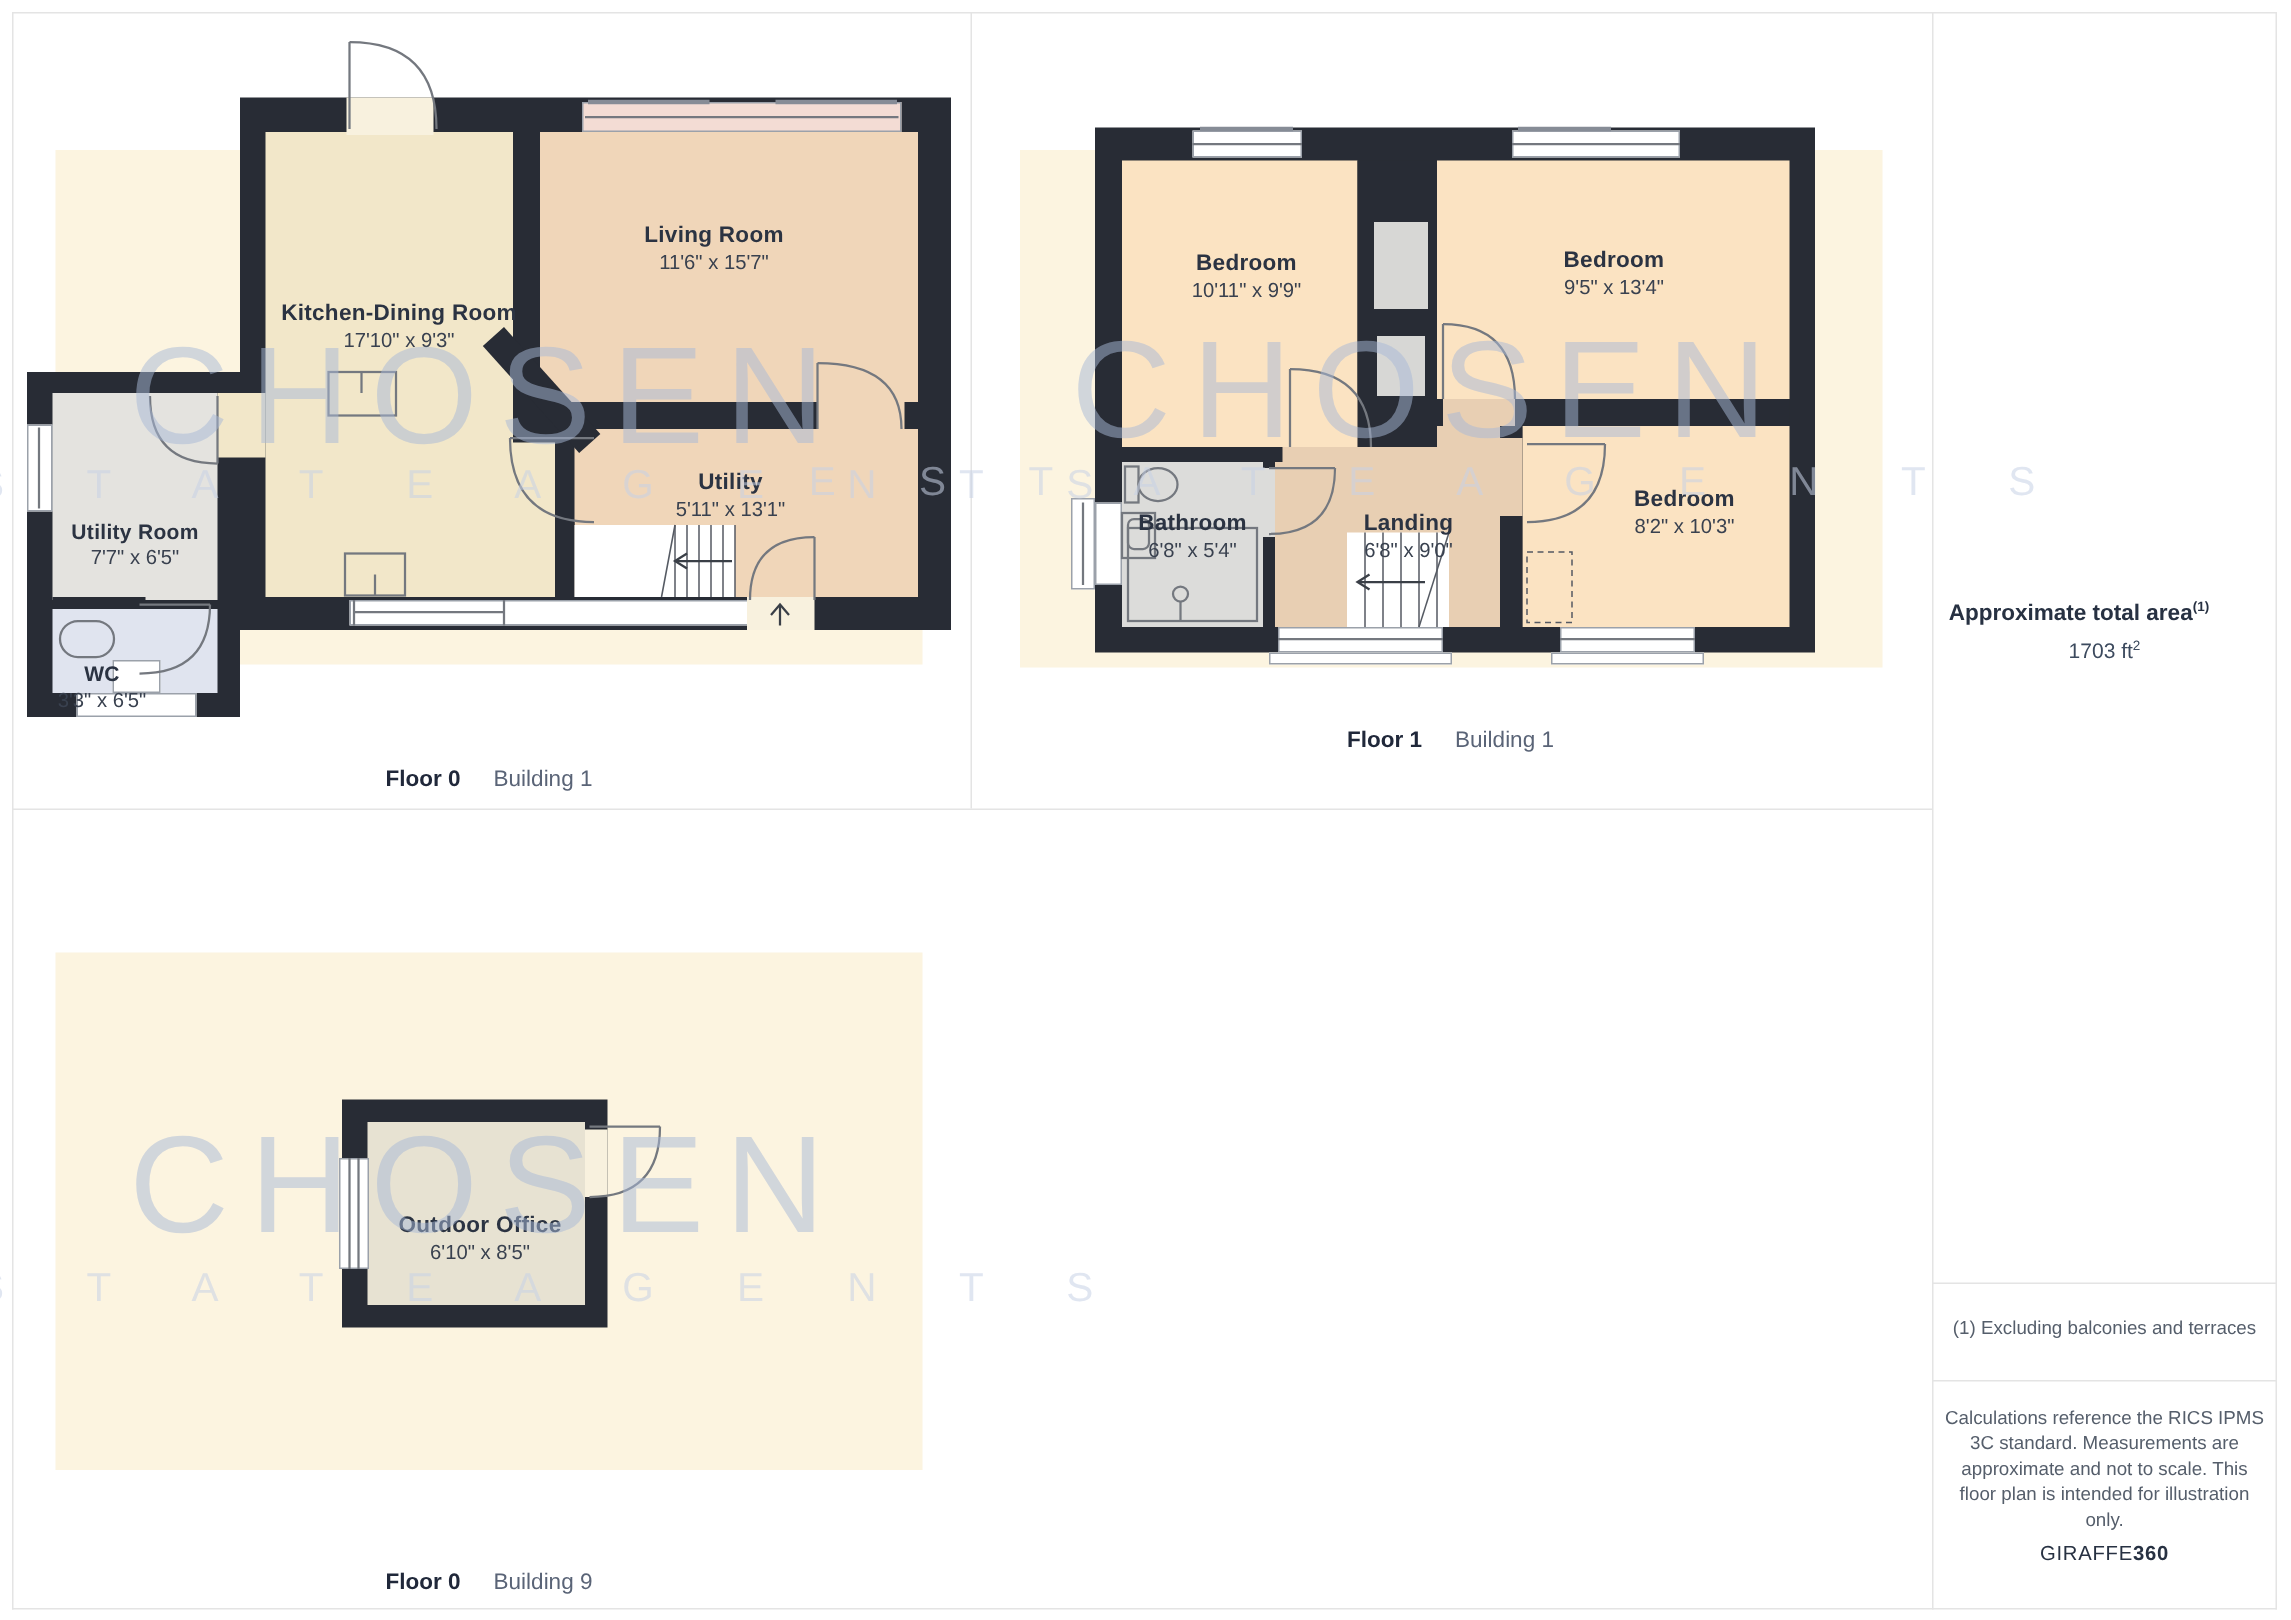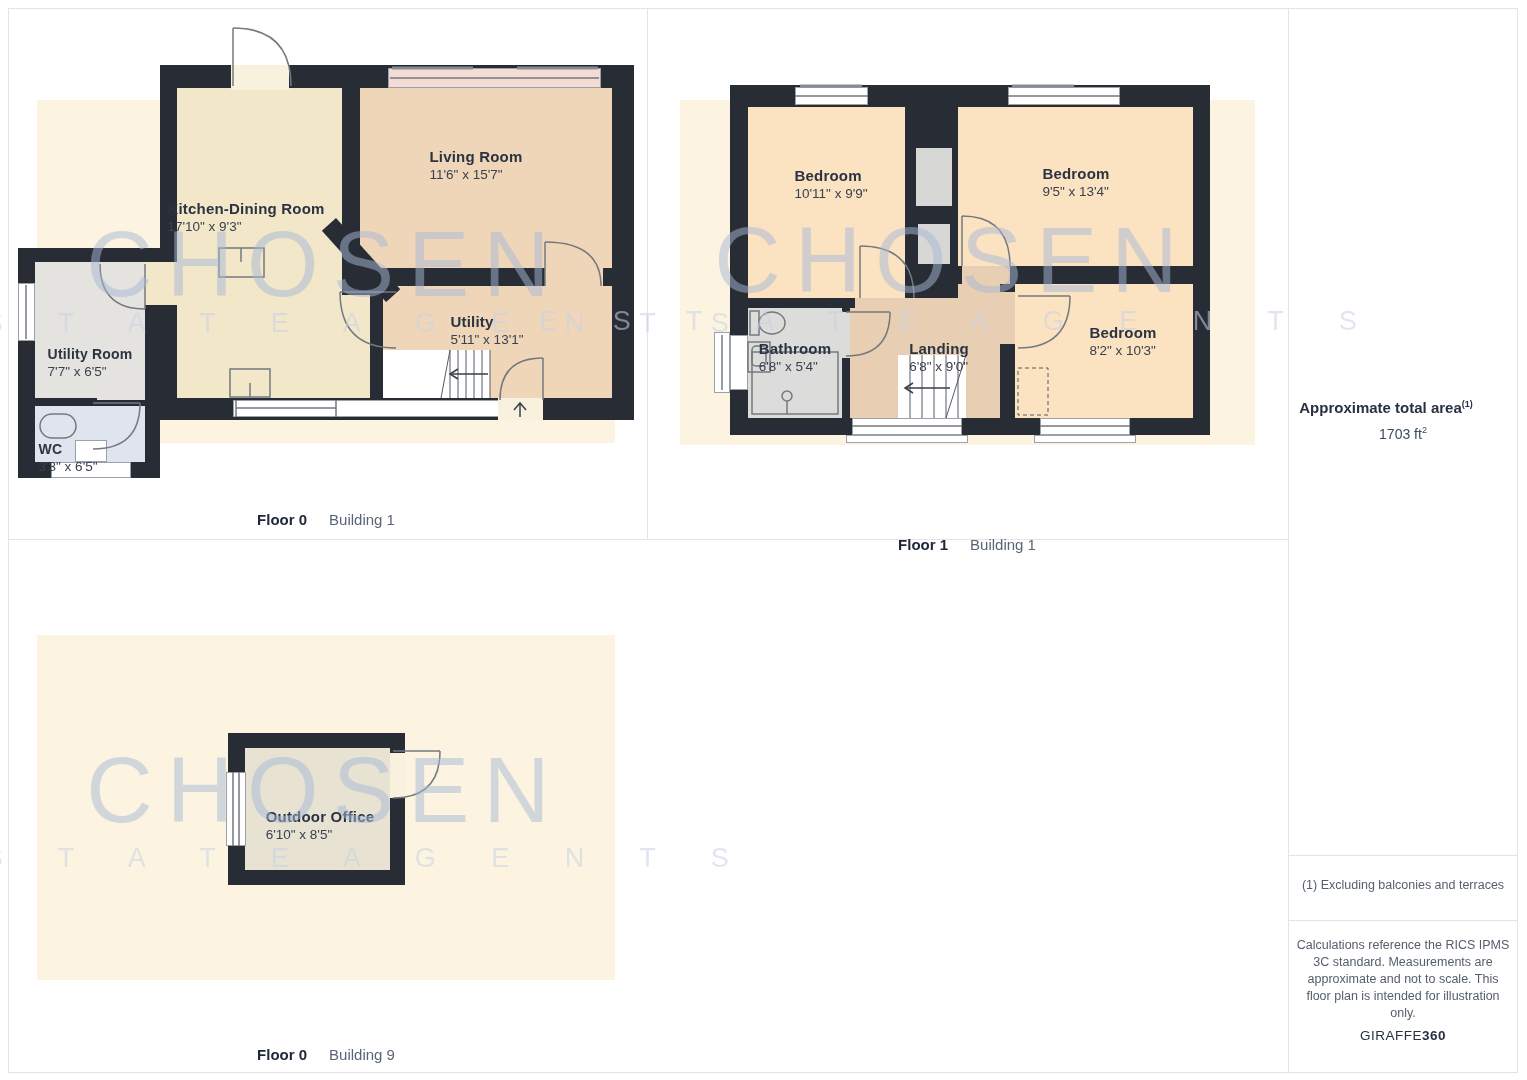--- a/index.html
+++ b/index.html
@@ -18,21 +18,21 @@
   .c-landing{background:var(--landing);}
   .c-utility{background:var(--utility);}
   .c-wc{background:var(--wc);}
   .c-bath{background:var(--bath);}
   .c-closet{background:var(--closet);}
   .c-office{background:var(--office);}
   .c-gapcream{background:#f8f1de;}
   .win{position:absolute;background:#ffffff;border:1px solid #9ba1aa;box-sizing:border-box;}
   .bay{position:absolute;background:var(--bay);border:1px solid #9ba1aa;box-sizing:border-box;}
   
-  .rlabel{position:absolute;transform:translateX(-50%);white-space:nowrap;color:var(--label);}
+  .rlabel{position:absolute;transform:translateX(-50%);text-align:center;white-space:nowrap;color:var(--label);}
   .rname{font-size:15px;font-weight:bold;line-height:18px;letter-spacing:.2px;}
   .rdims{font-size:13.5px;line-height:18px;color:var(--dims);}
   .rname.sm{font-size:14px;margin-top:20px;}
   .caption{position:absolute;transform:translateX(-50%);white-space:nowrap;font-size:15px;}
   .caption .b{font-weight:bold;color:var(--cap-bold);}
   .caption .l{color:var(--cap-light);margin-left:22px;}
   
   .wm{position:absolute;transform:translateX(-50%);white-space:nowrap;text-align:center;pointer-events:none;}
   .wm1{font-size:92px;line-height:1;letter-spacing:14px;font-weight:400;color:var(--wm);opacity:.5;}
   .wm2{font-size:27px;line-height:1;letter-spacing:24px;font-weight:400;color:var(--wm2);opacity:.55;}
@@ -241,21 +241,21 @@
 
     <g>
         <path d="M393,751 L440,751"></path>
         <path d="M440,751 Q440,798 393,798"></path>
       </g>
     <g>
         <path d="M233,772 V846 M239,772 V846"></path>
       </g>
   </svg>
 
-  <div class="rlabel" style="left:246px;top:200px">
+  <div class="rlabel" style="left:266px;top:200px">
     <div class="rname">Kitchen-Dining Room</div>
     <div class="rdims">17'10" x 9'3"</div>
   </div>
   <div class="rlabel" style="left:476px;top:148px">
     <div class="rname">Living Room</div>
     <div class="rdims">11'6" x 15'7"</div>
   </div>
   <div class="rlabel" style="left:487px;top:313px">
     <div class="rname">Utility</div>
     <div class="rdims">5'11" x 13'1"</div>
@@ -296,21 +296,21 @@
   <div class="wm wm1" style="left:325px;top:218px">CHOSEN</div>
   <div class="wm wm2" style="left:332px;top:310px">E S T A T E   A G E N T S</div>
   <div class="wm wm1" style="left:953px;top:214px">CHOSEN</div>
   <div class="wm wm2" style="left:960px;top:308px">E S T A T E   A G E N T S</div>
   <div class="wm wm1" style="left:325px;top:744px">CHOSEN</div>
   <div class="wm wm2" style="left:332px;top:845px">E S T A T E   A G E N T S</div>
 
   <div class="caption" style="left:326px;top:511px">
     <span class="b">Floor 0</span><span class="l">Building 1</span>
   </div>
-  <div class="caption" style="left:967px;top:536px">
+  <div class="caption" style="left:967px;top:485px">
     <span class="b">Floor 1</span><span class="l">Building 1</span>
   </div>
   <div class="caption" style="left:326px;top:1046px">
     <span class="b">Floor 0</span><span class="l">Building 9</span>
   </div>
 
   <div>
     <div class="side-title" style="top:399px">
       <span>Approximate total area</span><sup>(1)</sup>
     </div>

